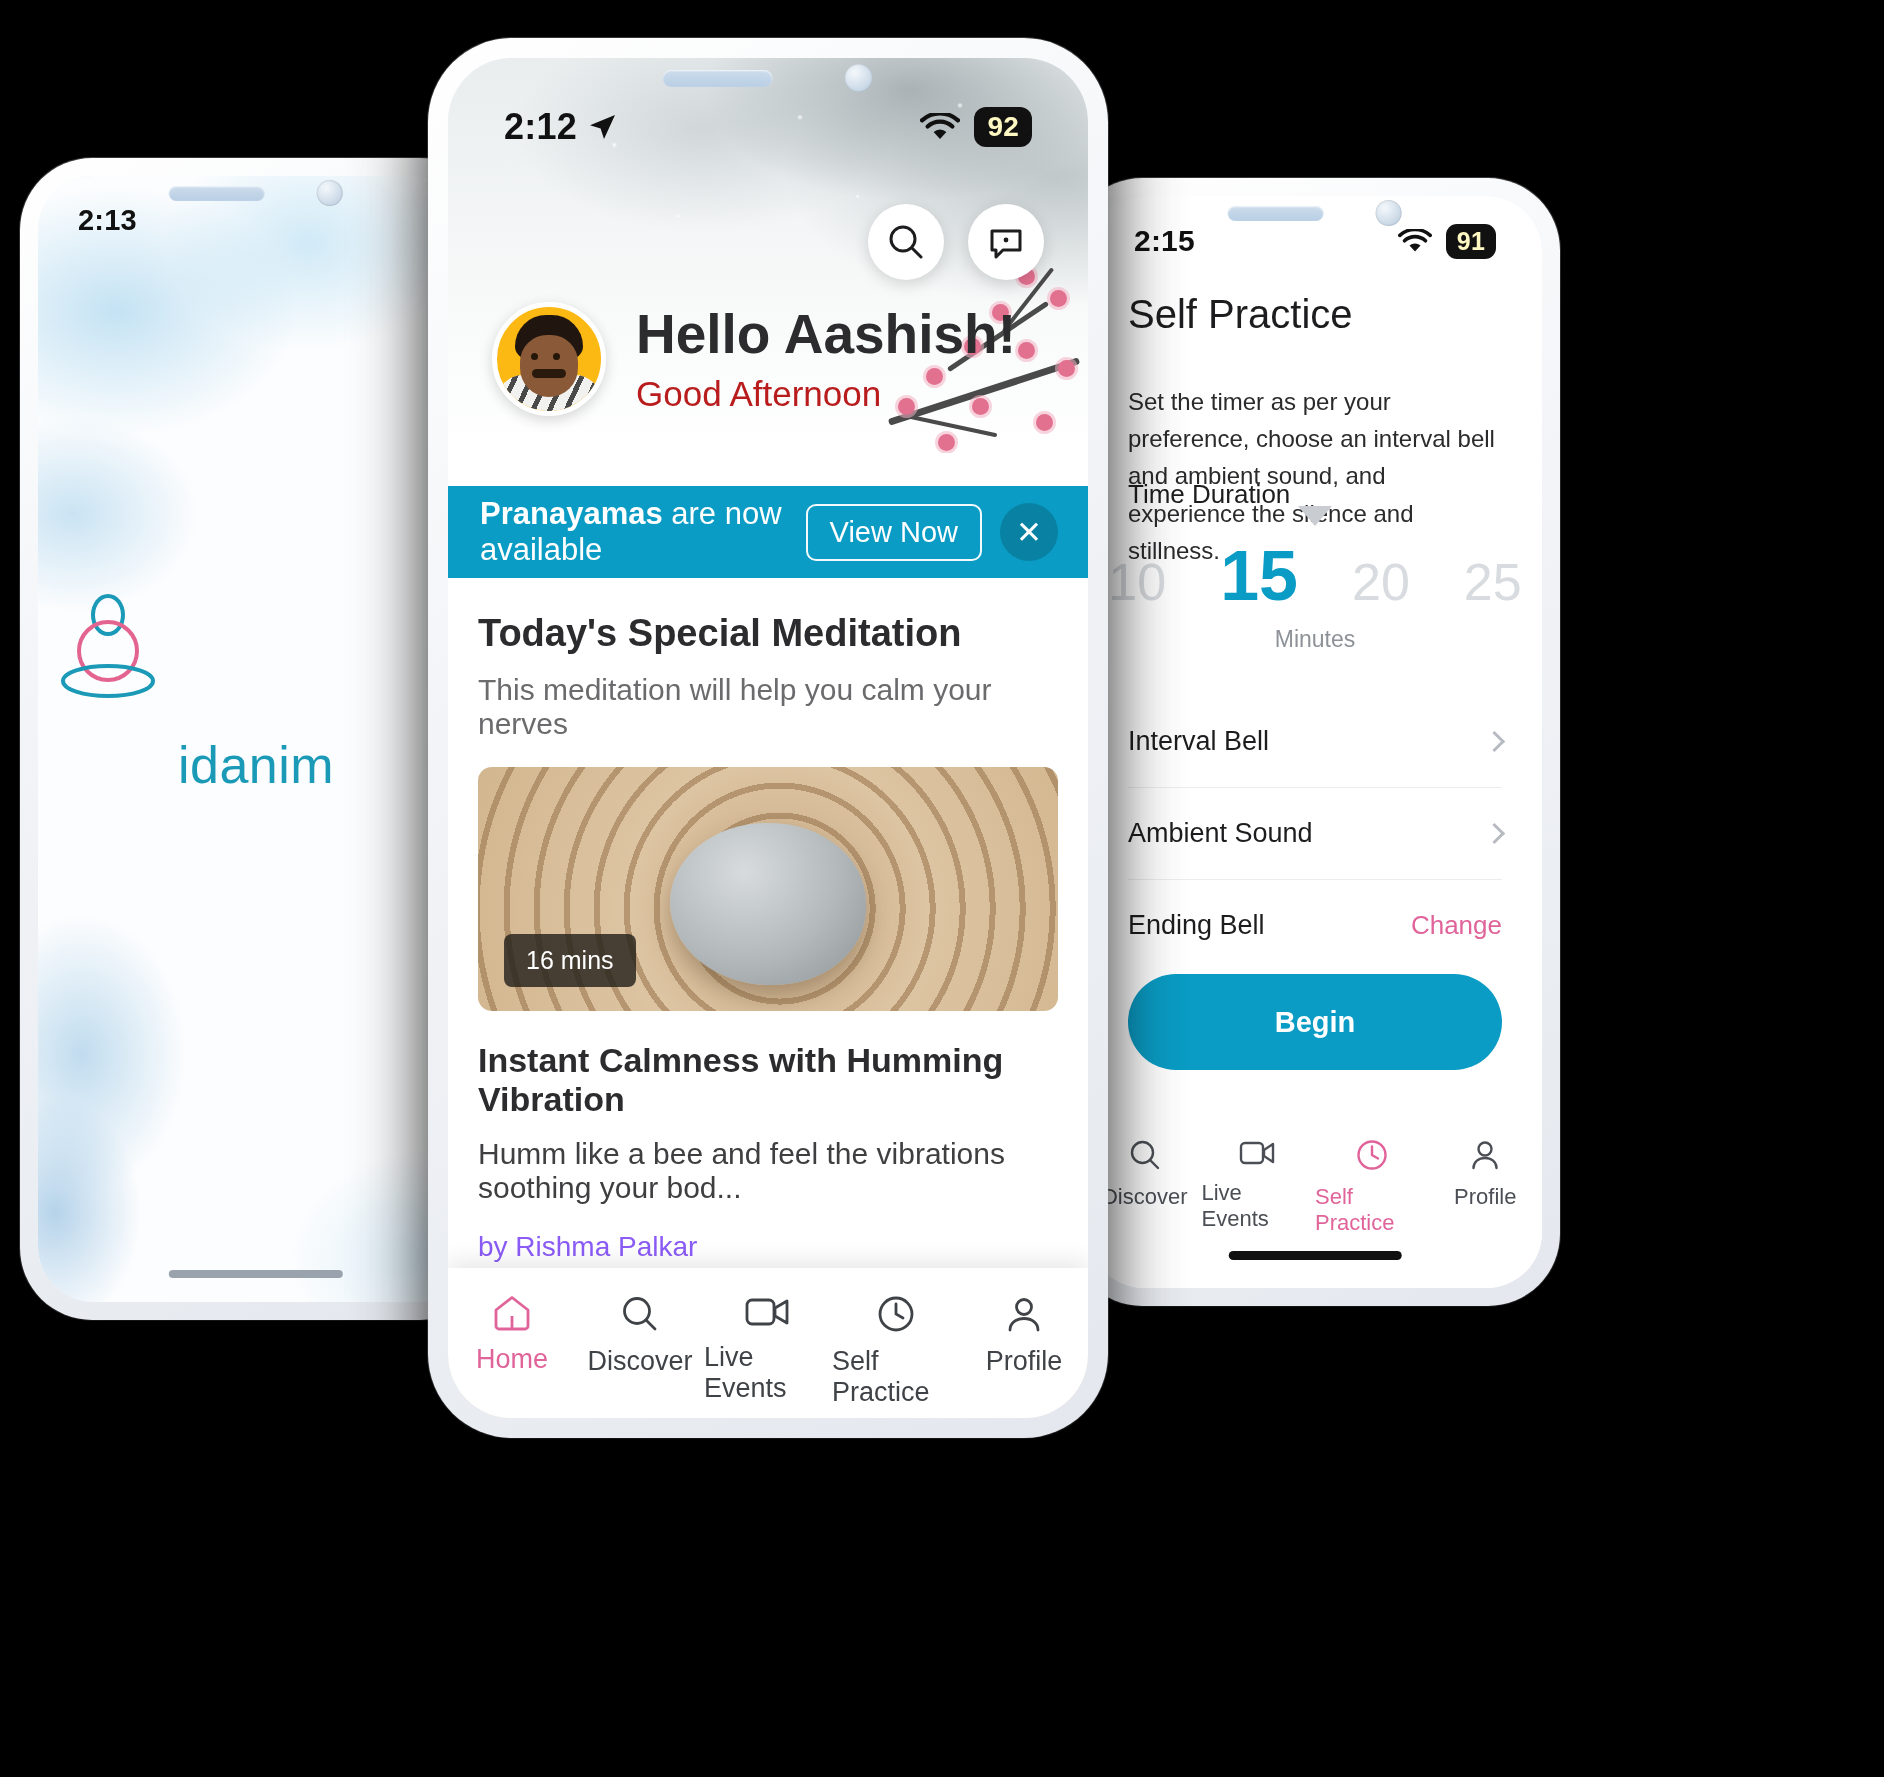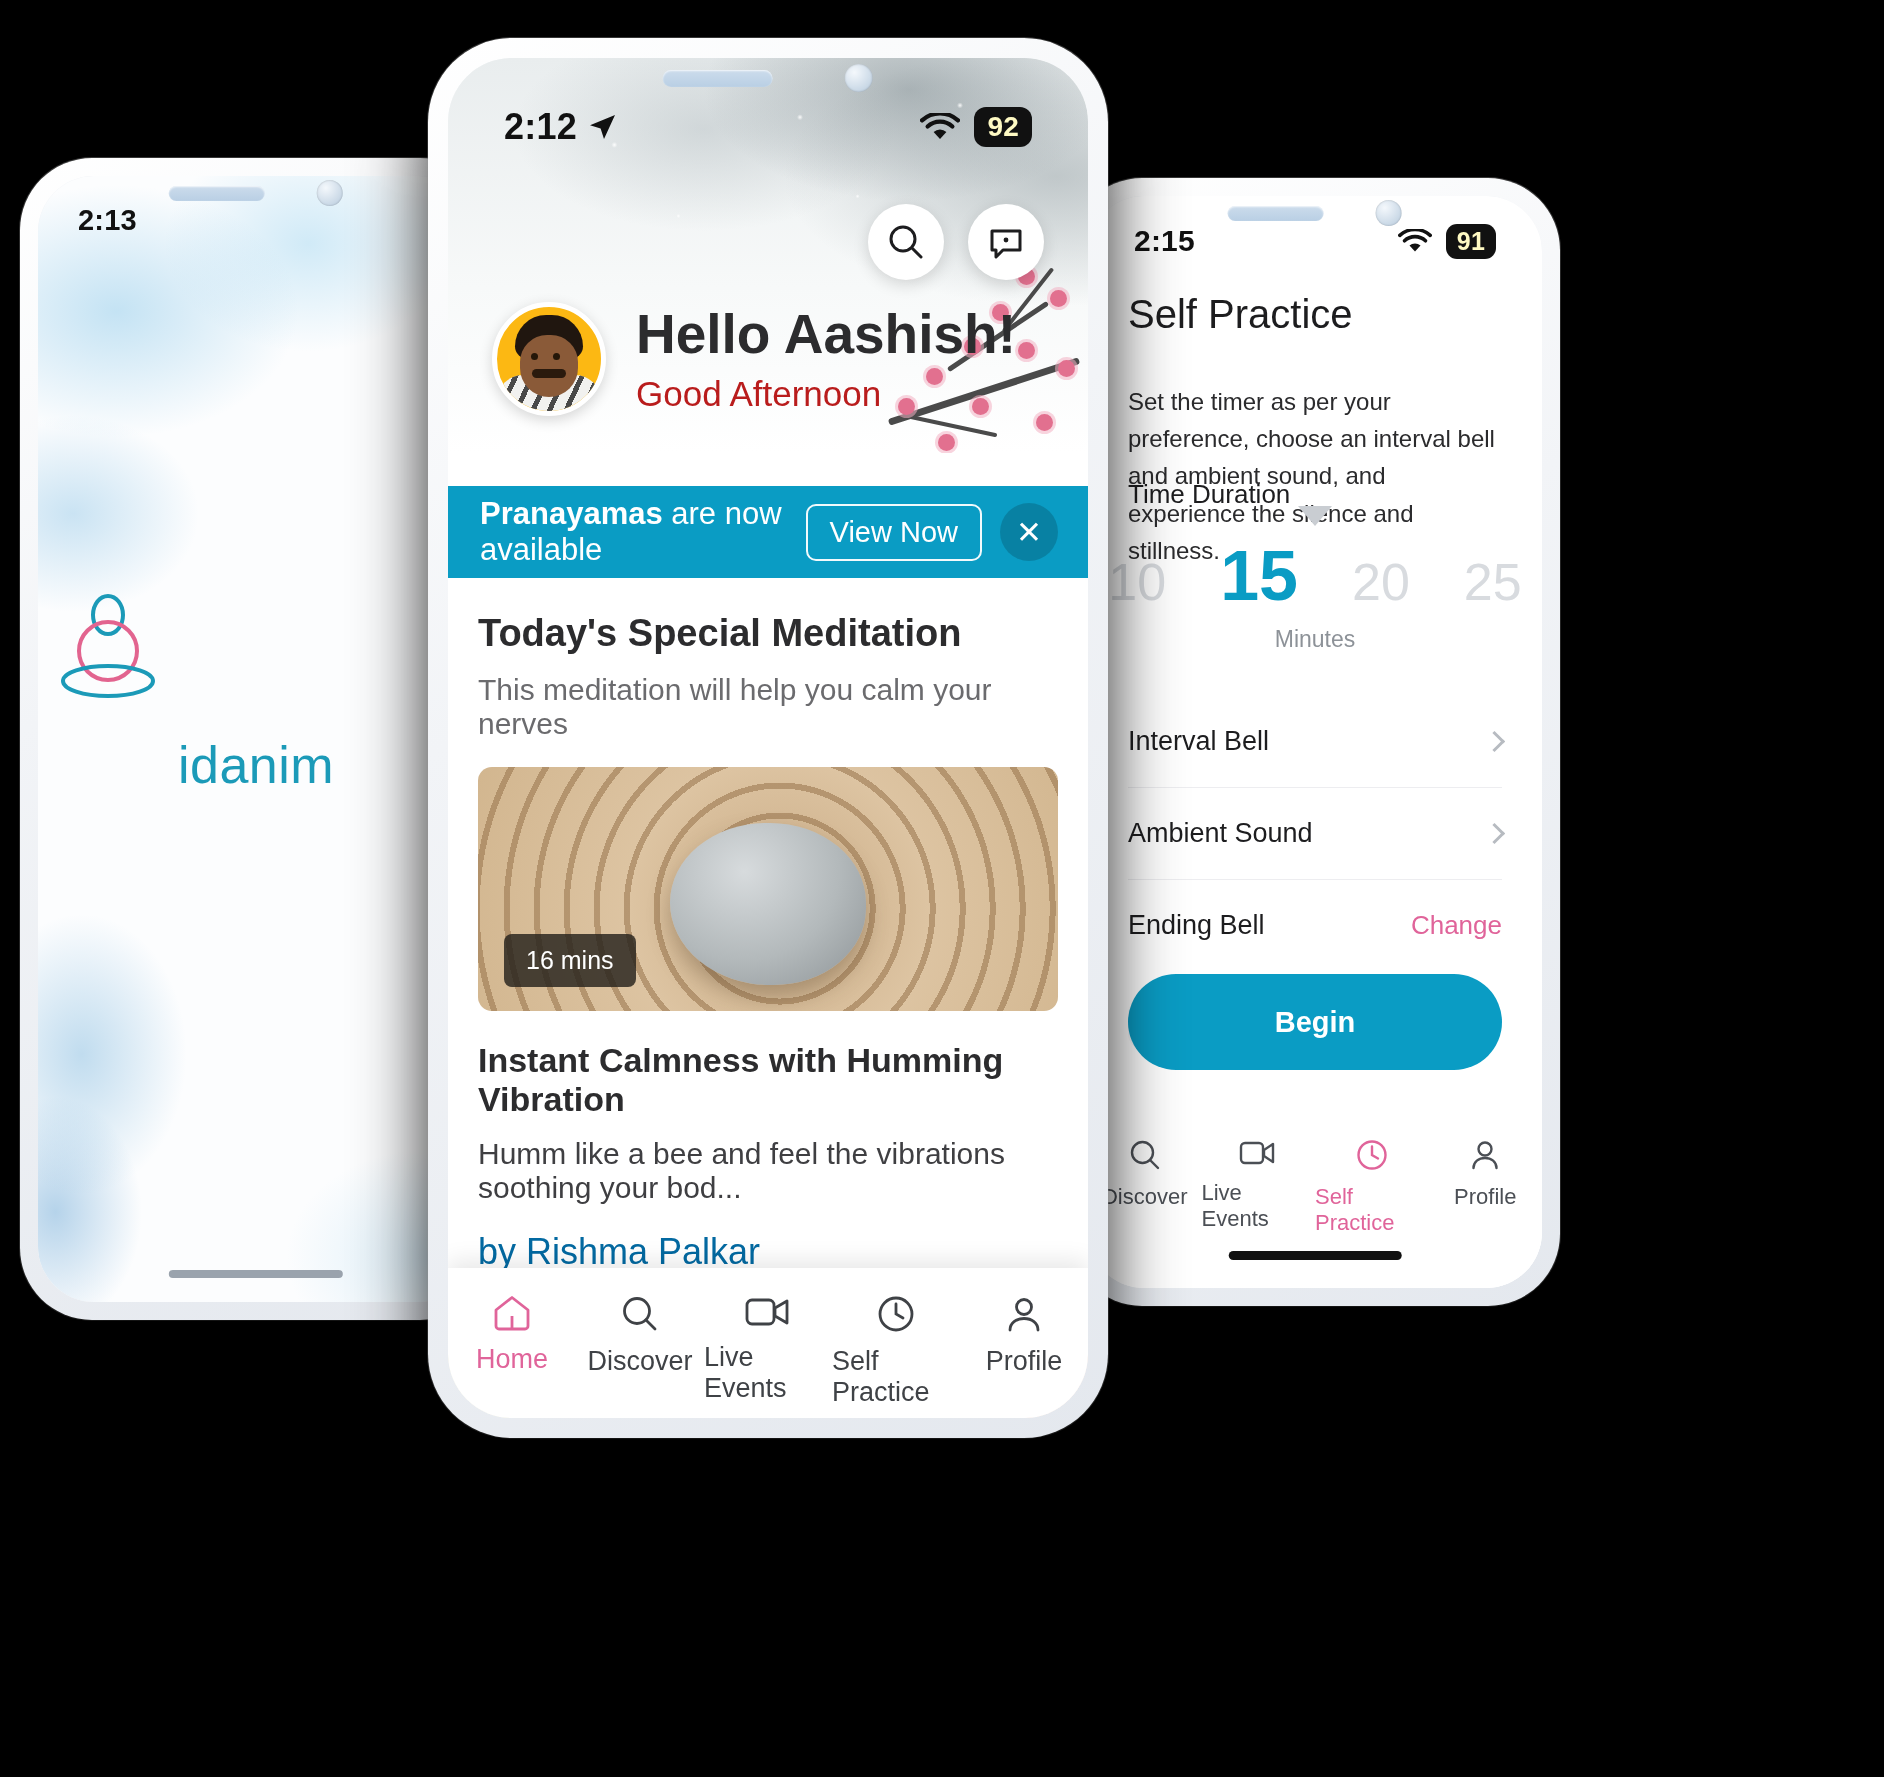--- a/index.html
+++ b/index.html
@@ -193,21 +193,21 @@
       radial-gradient(circle at 52% 58%, #c9ab85 0%, #ddc4a2 45%, #d2b68f 100%);
   }
   .stone { position:absolute; left:50%; top:56%; transform:translate(-50%,-50%);
     width:196px; height:162px; border-radius:50% 50% 48% 52%;
     background: radial-gradient(ellipse at 38% 30%, #d7dbdd 0%, #b3b9bb 55%, #8d9396 100%);
     box-shadow: 0 12px 22px rgba(90,70,45,.35); }
   .dur { position:absolute; left:26px; bottom:24px; background:rgba(38,34,28,.82);
     color:#fff; font-size:25px; padding:12px 22px; border-radius:8px; }
   .card-title { margin-top:30px; font-size:34px; font-weight:700; color:#2c2c2e; }
   .card-desc { margin-top:18px; font-size:30px; color:#3f3f42; }
-  .card-by { margin-top:26px; font-size:36px; color:#0369a1; }
+  .card-by { margin-top:26px; font-size:28px; color:#8b5cf6; }
 
   .feelings { position:absolute; top:1068px; left:0; right:0; bottom:0;
     background:linear-gradient(100deg,#f1f4e6 0%,#f9f1e7 45%,#fdeee9 100%);
     padding:42px 40px 0; text-align:center; z-index:1;}
   .feel-t { font-size:37px; font-weight:700; color:#3b3b3d; line-height:1.45; }
   .feel-btn { margin:48px auto 0; width:88%; height:96px; border-radius:48px; background:#0a9cc4;
     color:#fff; font-size:31px; font-weight:700; display:flex; align-items:center; justify-content:center;}
 
   #phone-center .tabbar { height:150px; padding-top:26px; z-index:9;
     box-shadow:0 -6px 24px rgba(0,0,0,.10); border-radius:0 0 62px 62px;}

